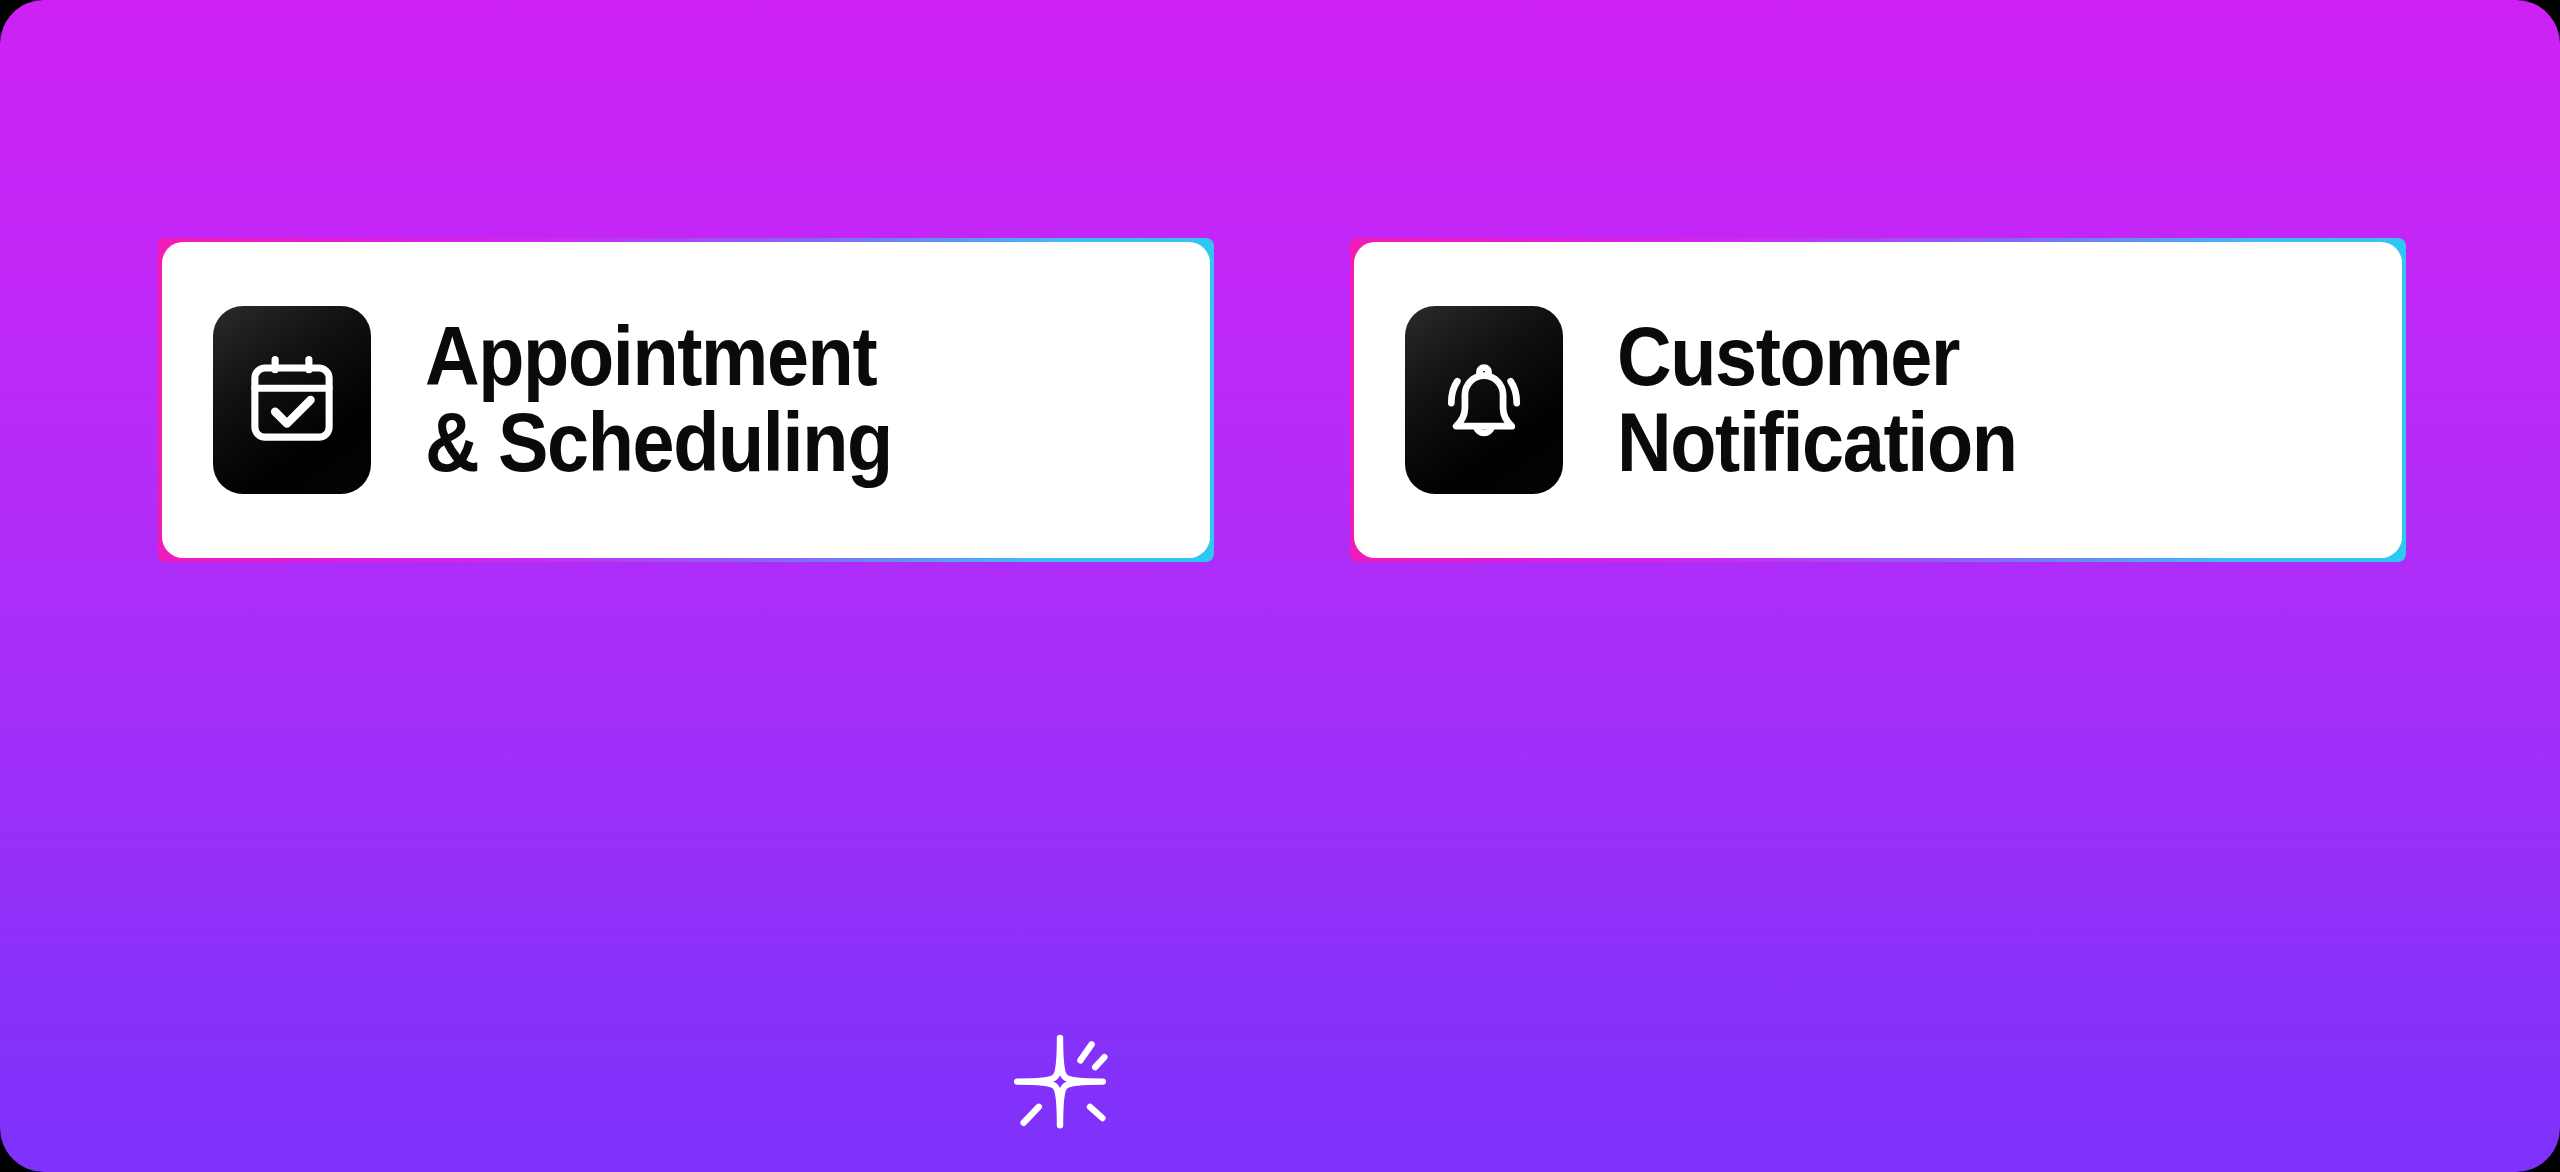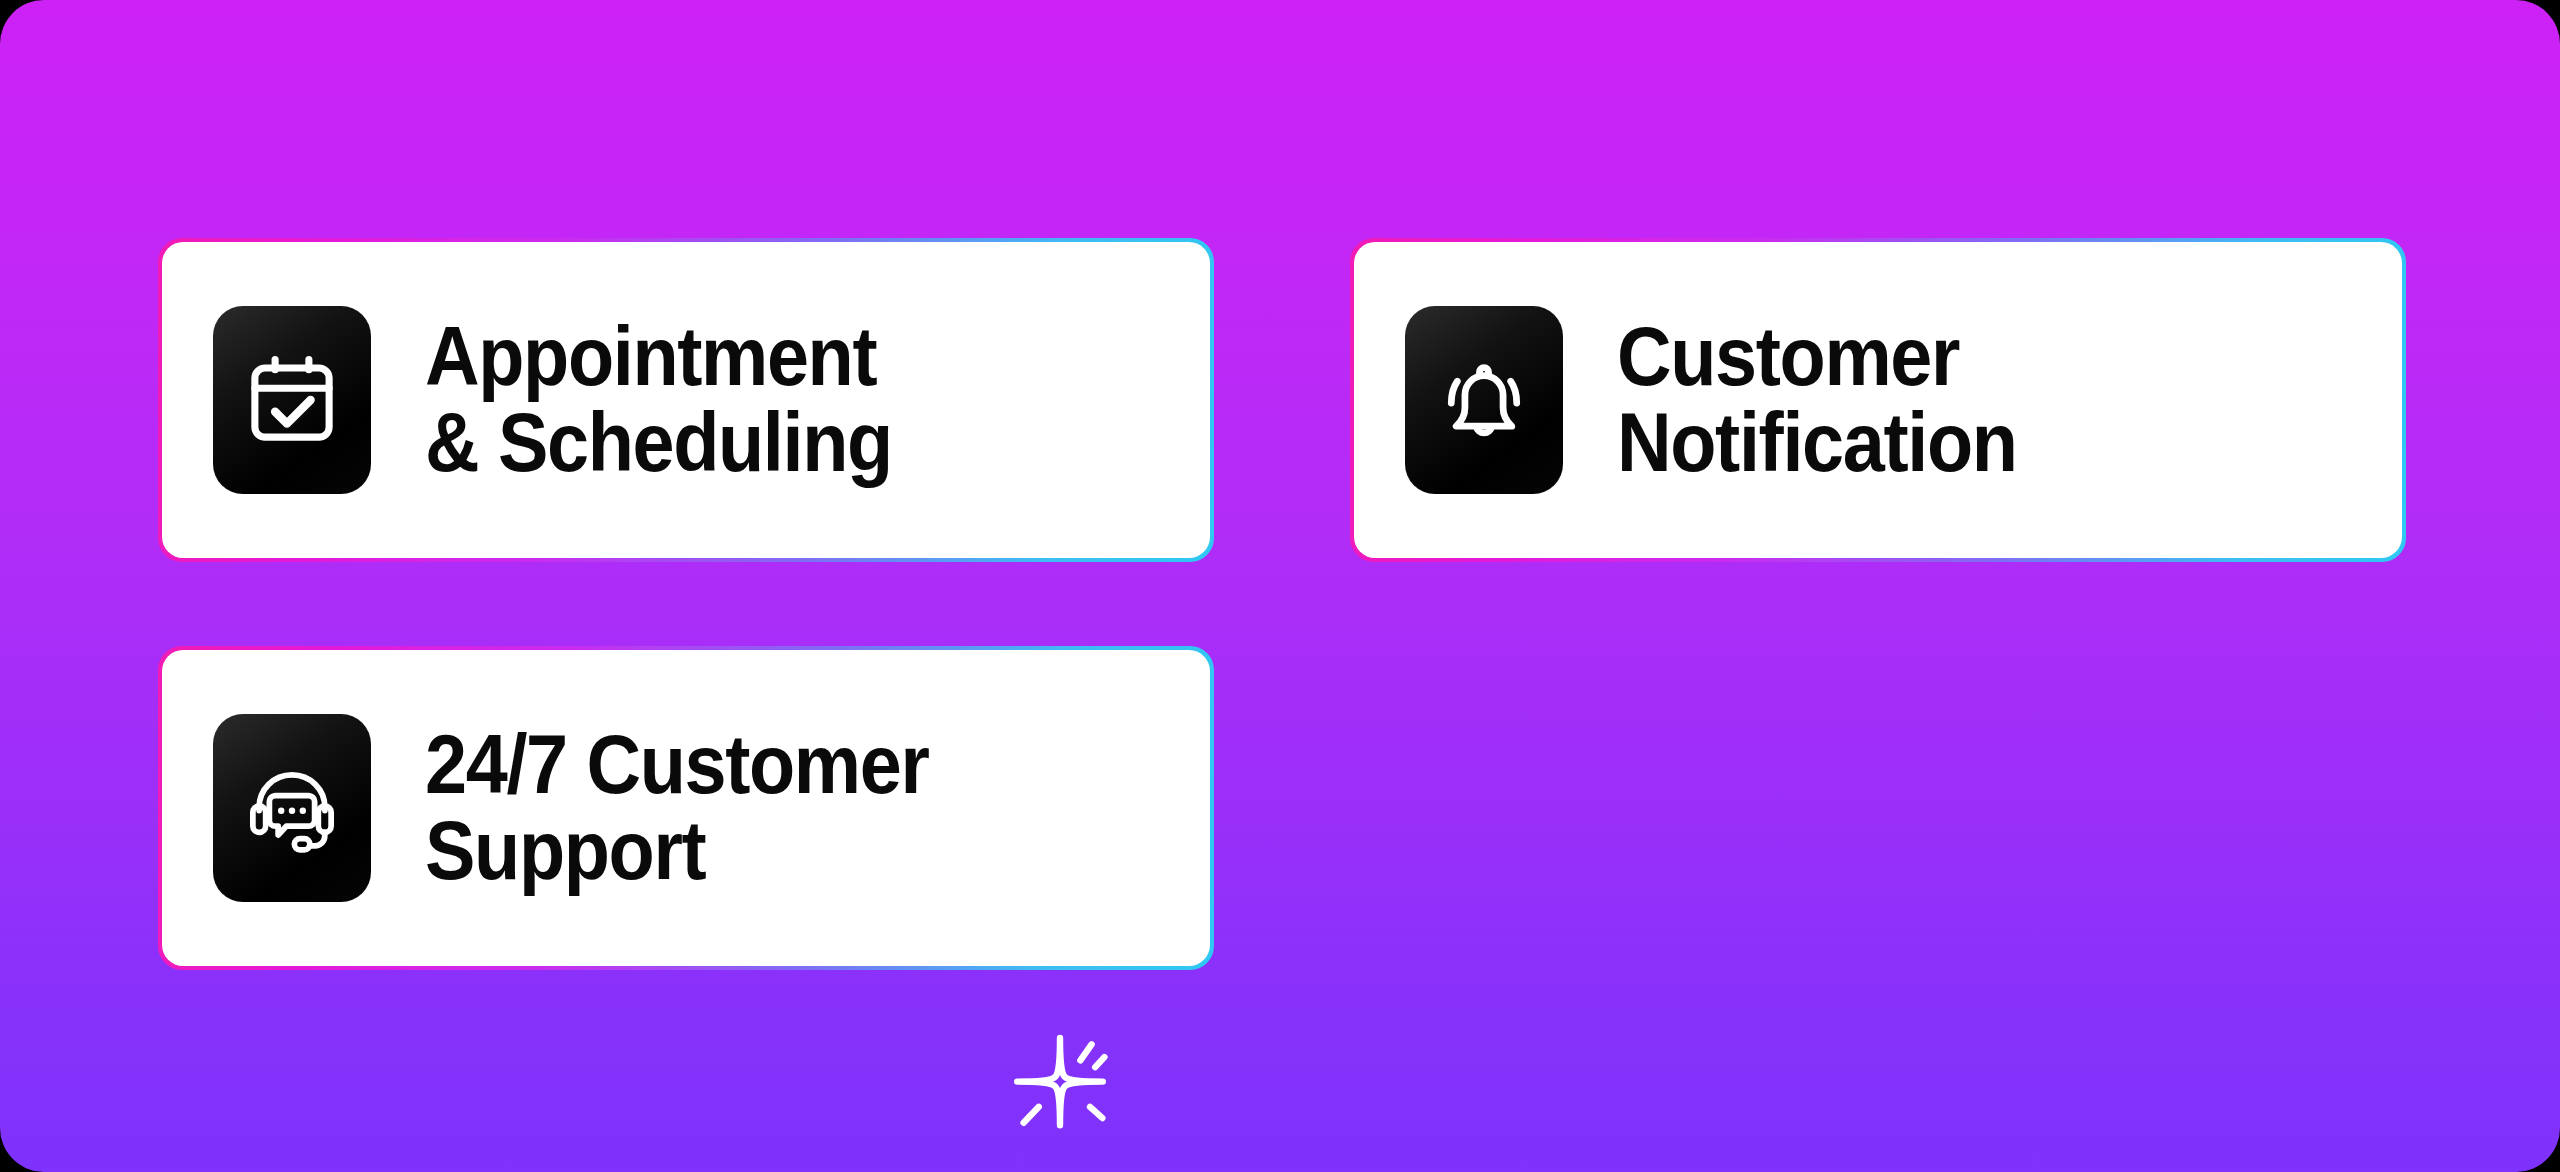--- a/index.html
+++ b/index.html
@@ -47,21 +47,21 @@
     height: 732px;
     display: grid;
     grid-template-columns: 1056px 1056px;
     grid-template-rows: 324px 324px;
     column-gap: 136px;
     row-gap: 84px;
   }
 
   .card {
     position: relative;
-    border-radius: 24px;
+    border-radius: 8px;
     padding: 4px;
     background: linear-gradient(96deg,
         #f21bb4 0%,
         #e41ad8 16%,
         #c92cf0 38%,
         #7f6df4 62%,
         #3fbdf2 84%,
         #2ec9f2 100%);
     box-sizing: border-box;
   }
@@ -170,41 +170,20 @@
                 <path d="M12.6 33.8c0-5.3 1.3-9.6 3.6-12.9"></path>
                 <path d="M51.4 33.8c0-5.3-1.3-9.6-3.6-12.9"></path>
               </svg>
             </div>
           </div>
           <div class="card-label">Customer
 Notification</div>
         </div>
       </div>
 
-      <div class="card">
-        <div class="card-inner">
-          <div class="icon-tile">
-            <div class="icon-tile-inner">
-              <svg width="108" height="108" viewBox="0 0 64 64" fill="none" stroke="#ffffff" stroke-width="3.4" stroke-linecap="round" stroke-linejoin="round">
-                <path d="M12.5 33.5v-1.8C12.5 20.9 21.2 12.4 32 12.4s19.5 8.5 19.5 19.3v1.8"></path>
-                <rect x="8.8" y="30.8" width="7.6" height="15.6" rx="3.8"></rect>
-                <rect x="47.6" y="30.8" width="7.6" height="15.6" rx="3.8"></rect>
-                <path d="M51.4 46.4v2.2c0 3.2-2.6 5.8-5.8 5.8h-3.2"></path>
-                <rect x="33.4" y="50.2" width="9.2" height="6.6" rx="3.3"></rect>
-                <path d="M22.2 24.6h19.6a3.6 3.6 0 0 1 3.6 3.6v11a3.6 3.6 0 0 1-3.6 3.6H28.6l-4.8 5.2v-5.2h-1.6a3.6 3.6 0 0 1-3.6-3.6v-11a3.6 3.6 0 0 1 3.6-3.6z"></path>
-                <circle cx="25.6" cy="33.6" r="1.9" fill="#ffffff" stroke="none"></circle>
-                <circle cx="32" cy="33.6" r="1.9" fill="#ffffff" stroke="none"></circle>
-                <circle cx="38.4" cy="33.6" r="1.9" fill="#ffffff" stroke="none"></circle>
-              </svg>
-            </div>
-          </div>
-          <div class="card-label">24/7 Customer
-Support</div>
-        </div>
-      </div>
 
     </div>
 
     <div id="sparkle">
       <svg width="128" height="128" viewBox="0 0 64 64" fill="none" stroke="#ffffff" stroke-width="3.2" stroke-linecap="round" stroke-linejoin="round">
         <path d="M30 8c0 12.2-.6 17.4-2.3 19.3C26 29.2 20.6 29.8 8.6 29.8c12 0 17.4.6 19.1 2.5C29.4 34.2 30 39.4 30 51.6c0-12.2.6-17.4 2.3-19.3 1.7-1.9 7.1-2.5 19.1-2.5-12 0-17.4-.6-19.1-2.5C30.6 25.4 30 20.2 30 8z"></path>
         <line x1="45.8" y1="11.2" x2="40.2" y2="19.2"></line>
         <line x1="52.2" y1="17.6" x2="47.6" y2="22.6"></line>
         <line x1="45.0" y1="42.4" x2="51.2" y2="48.0"></line>
         <line x1="19.4" y1="42.4" x2="11.8" y2="50.4"></line>

